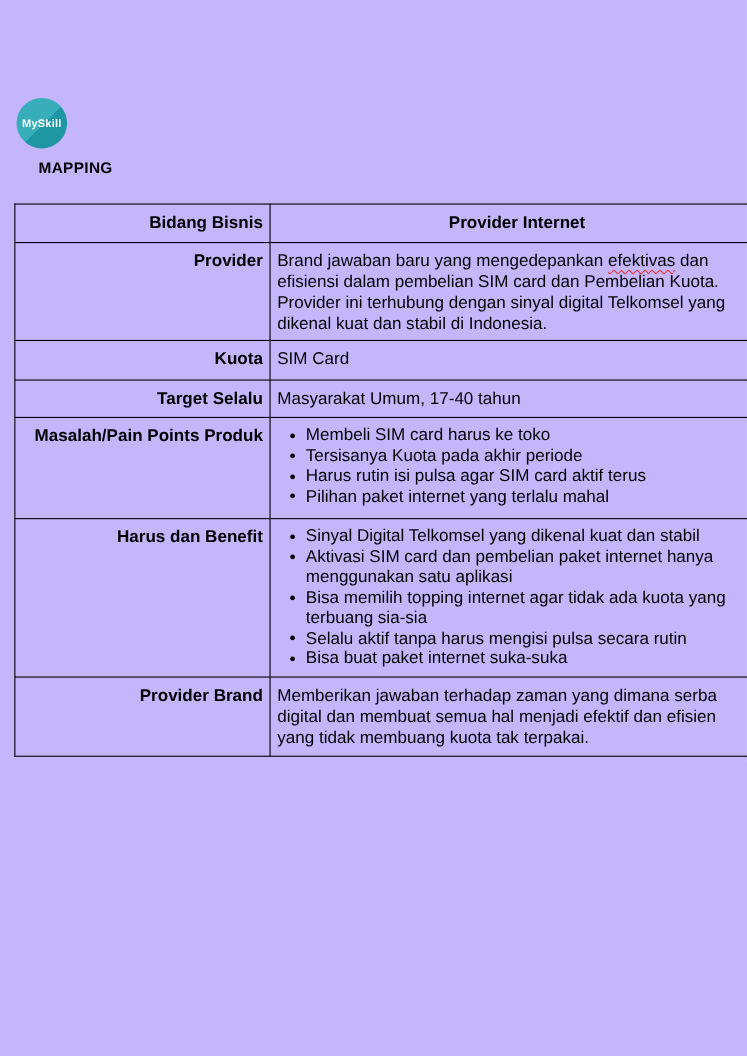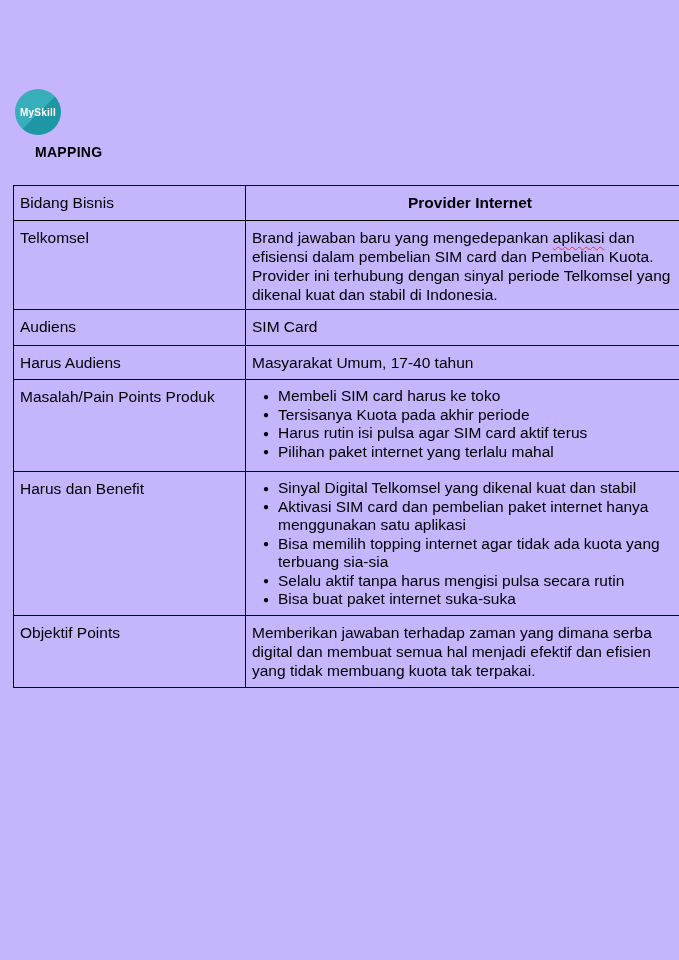--- a/index.html
+++ b/index.html
@@ -47,22 +47,22 @@
     table-layout: fixed;
     font-size: 15.5px;
   }
   table.mapping td {
     border: 1.7px solid #000000;
     vertical-align: top;
     overflow: hidden;
   }
   td.label-cell {
     width: 219px;
-    text-align: left;
-    font-weight: normal;
+    text-align: right;
+    font-weight: bold;
     padding: 7px 6px 0 6px;
     line-height: 19px;
   }
   td.value-cell {
     width: 436px;
     padding: 7px 5px 0 6px;
     line-height: 19px;
   }
   td.value-cell.bold-center {
     text-align: center;
@@ -102,29 +102,29 @@
 
   <div class="page-title">MAPPING</div>
 
   <table class="mapping">
     <tbody>
       <tr style="height:35px;">
         <td class="label-cell">Bidang Bisnis</td>
         <td class="value-cell bold-center">Provider Internet</td>
       </tr>
       <tr style="height:89px;">
-        <td class="label-cell">Telkomsel</td>
-        <td class="value-cell"><span>Brand jawaban baru yang mengedepankan </span><span class="misspelled">aplikasi</span><span> dan efisiensi dalam pembelian SIM card dan Pembelian Kuota. Provider ini terhubung dengan sinyal periode Telkomsel yang dikenal kuat dan stabil di Indonesia.</span></td>
+        <td class="label-cell">Provider</td>
+        <td class="value-cell"><span>Brand jawaban baru yang mengedepankan </span><span class="misspelled">efektivas</span><span> dan efisiensi dalam pembelian SIM card dan Pembelian Kuota. Provider ini terhubung dengan sinyal digital Telkomsel yang dikenal kuat dan stabil di Indonesia.</span></td>
       </tr>
       <tr style="height:36px;">
-        <td class="label-cell">Audiens</td>
+        <td class="label-cell">Kuota</td>
         <td class="value-cell">SIM Card</td>
       </tr>
       <tr style="height:34px;">
-        <td class="label-cell">Harus Audiens</td>
+        <td class="label-cell">Target Selalu</td>
         <td class="value-cell">Masyarakat Umum, 17-40 tahun</td>
       </tr>
       <tr style="height:92px;">
         <td class="label-cell">Masalah/Pain Points Produk</td>
         <td class="value-cell">
           <ul class="bullets">
               <li>Membeli SIM card harus ke toko</li>
               <li>Tersisanya Kuota pada akhir periode</li>
               <li>Harus rutin isi pulsa agar SIM card aktif terus</li>
               <li>Pilihan paket internet yang terlalu mahal</li>
@@ -137,19 +137,19 @@
           <ul class="bullets">
               <li>Sinyal Digital Telkomsel yang dikenal kuat dan stabil</li>
               <li>Aktivasi SIM card dan pembelian paket internet hanya menggunakan satu aplikasi</li>
               <li>Bisa memilih topping internet agar tidak ada kuota yang terbuang sia-sia</li>
               <li>Selalu aktif tanpa harus mengisi pulsa secara rutin</li>
               <li>Bisa buat paket internet suka-suka</li>
             </ul>
         </td>
       </tr>
       <tr style="height:72px;">
-        <td class="label-cell">Objektif Points</td>
+        <td class="label-cell">Provider Brand</td>
         <td class="value-cell">Memberikan jawaban terhadap zaman yang dimana serba digital dan membuat semua hal menjadi efektif dan efisien yang tidak membuang kuota tak terpakai.</td>
       </tr>
     </tbody>
   </table>
 
 </div>
 
 </body></html>

